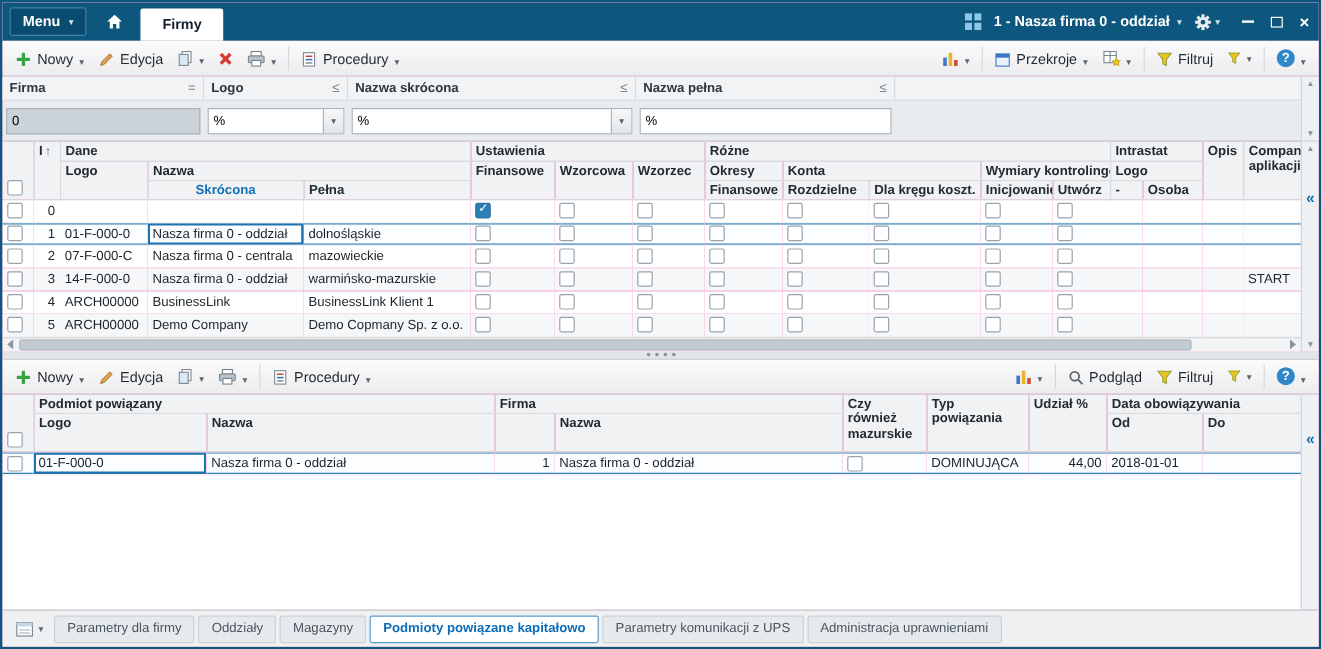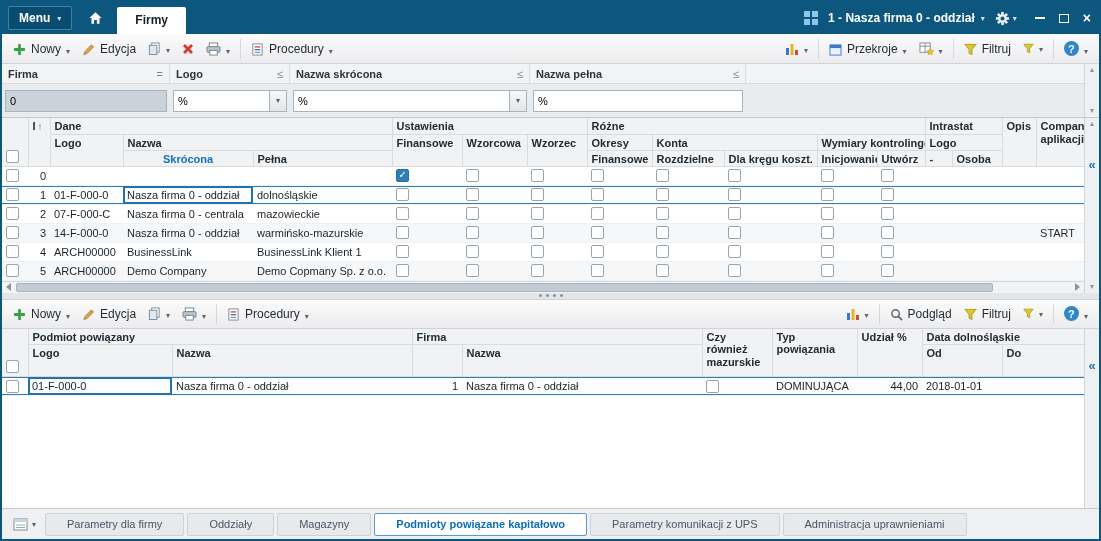--- a/index.html
+++ b/index.html
@@ -77,21 +77,21 @@
   .hs-thumb { position:absolute; top:1px; left:14px; height:9px; width:calc(100% - 105px); background:#c3ccd3; border:1px solid #a9b4bd; border-radius:2px; }
 
   
   .splitter { height:7px; background:#e2e6e9; border-bottom:1px solid #cfd3d6; display:flex; align-items:center; justify-content:center; flex:0 0 auto; }
   .split-dots { width:3px; height:3px; border-radius:50%; background:#8a949c; box-shadow:7px 0 0 #8a949c, 14px 0 0 #8a949c, 21px 0 0 #8a949c; margin-left:-21px; }
 
   .filler { flex:1; background:#fff; }
 
   
   .tabs { height:31px; background:#eef0f1; border-top:1px solid #c6cacd; display:flex; align-items:center; padding:0 5px; gap:3px; flex:0 0 auto; }
-  .tab { height:23px; display:flex; align-items:center; padding:0 21px; font-size:11px; color:#4a5560; background:#e7eaec; border:1px solid #cdd2d6; border-radius:2px; white-space:nowrap; }
+  .tab { height:23px; display:flex; align-items:center; padding:0 10px; font-size:11px; color:#4a5560; background:#e7eaec; border:1px solid #cdd2d6; border-radius:2px; white-space:nowrap; }
   .tab.active { background:#fff; color:#0d6db8; border-color:#5b9bd0; font-weight:bold; }
   .tab-icon-btn { display:flex; align-items:center; gap:4px; padding:0 6px; }
 
   svg { display:block; }
 </style>
 </head>
 <body>
 
 <div class="window">
 
@@ -627,21 +627,21 @@
             <col style="width:85px">
         </colgroup>
         <thead>
           <tr>
             <th rowspan="2" class="cbh"><span class="cbx"></span></th>
             <th colspan="2">Podmiot powiązany</th>
             <th colspan="2">Firma</th>
             <th rowspan="2" class="wrap">Czy również mazurskie</th>
             <th rowspan="2" class="wrap">Typ powiązania</th>
             <th rowspan="2">Udział %</th>
-            <th colspan="2">Data dolnośląskie</th>
+            <th colspan="2">Data obowiązywania</th>
           </tr>
           <tr style="height:32px">
             <th>Logo</th>
             <th>Nazwa</th>
             <th></th>
             <th>Nazwa</th>
             <th>Od</th>
             <th>Do</th>
           </tr>
         </thead>

